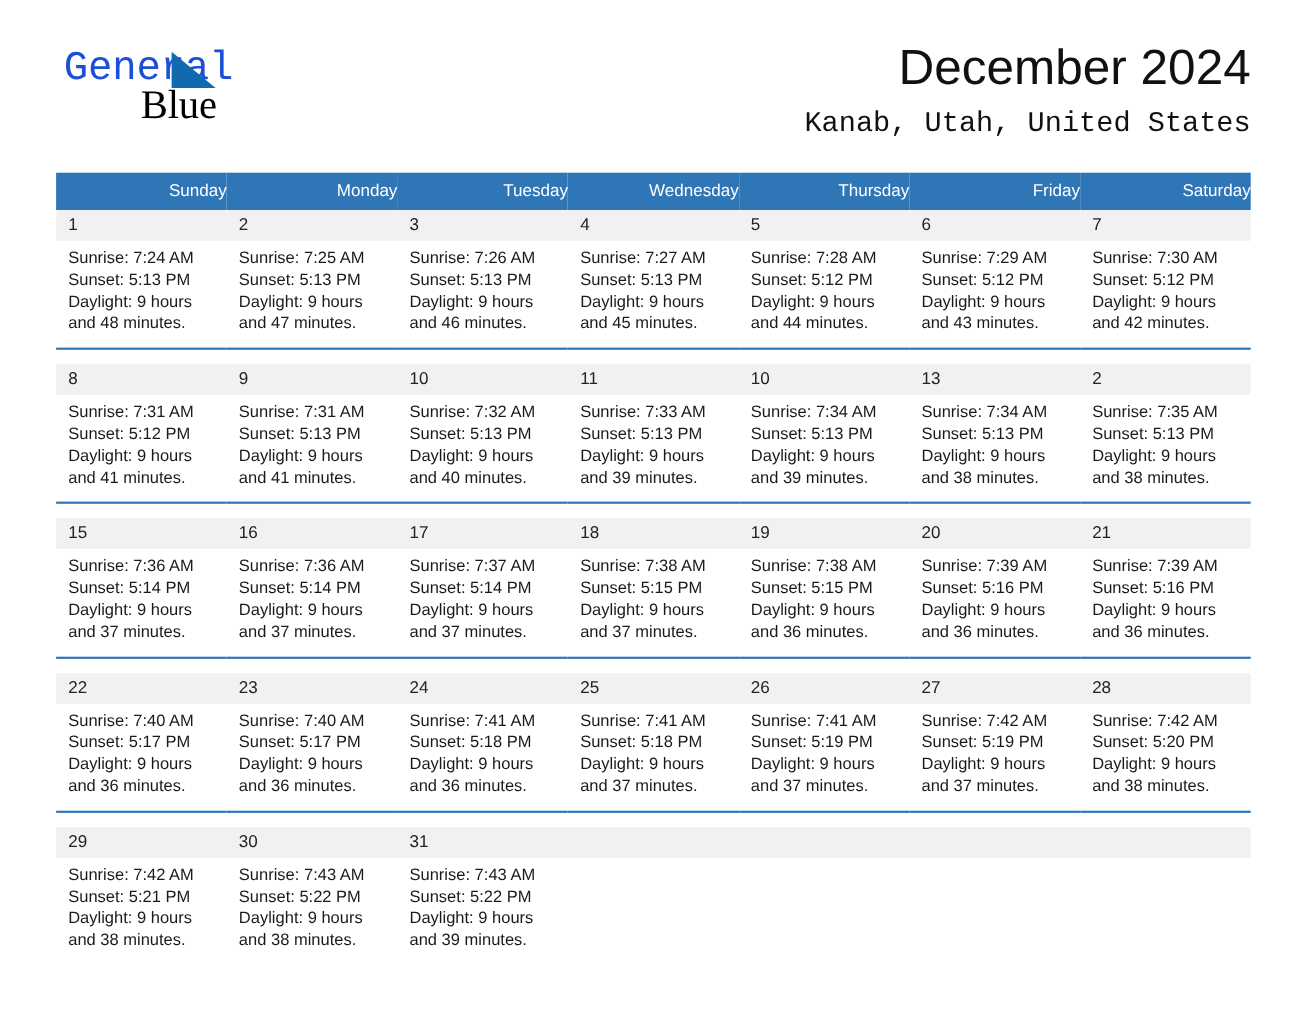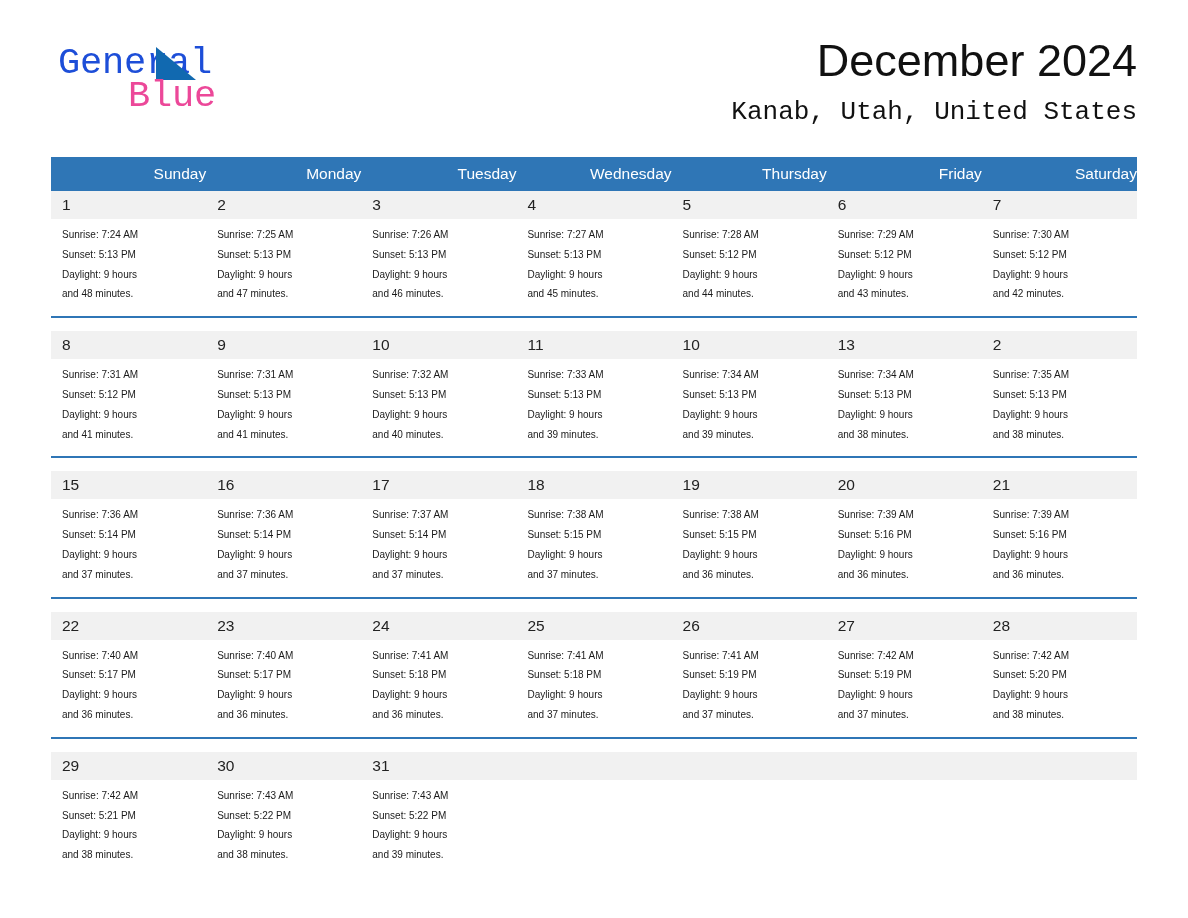--- a/index.html
+++ b/index.html
@@ -55,22 +55,22 @@
     border-left: 40px solid #1169b0;
     border-top: 33px solid transparent;
   }
   .logo-blue {
     position: absolute;
     left: 70px;
     top: 33px;
     font-size: 37px;
     line-height: 38px;
     letter-spacing: -0.2px;
-    color: #ec4899;
-    font-family: Liberation Mono, monospace;
+    color: #000000;
+    font-family: Liberation Serif, serif;
   }
 
   .titles {
     position: absolute;
     right: 0;
     top: 0;
     text-align: right;
     margin-left: 36px;
   }
   .month-title {
@@ -132,21 +132,21 @@
     color: #222222;
     padding: 5px 0 5px 11px;
     vertical-align: top;
     height: 18px;
   }
 
   tr.details td {
     background: #ffffff;
     vertical-align: top;
     padding: 6px 6px 12px 11px;
-    font-size: 10px;
+    font-size: 15px;
     line-height: 19.8px;
     color: #1a1a1a;
   }
   .detail-line {
     display: block;
     white-space: nowrap;
   }
 </style>
 </head>
 <body>

